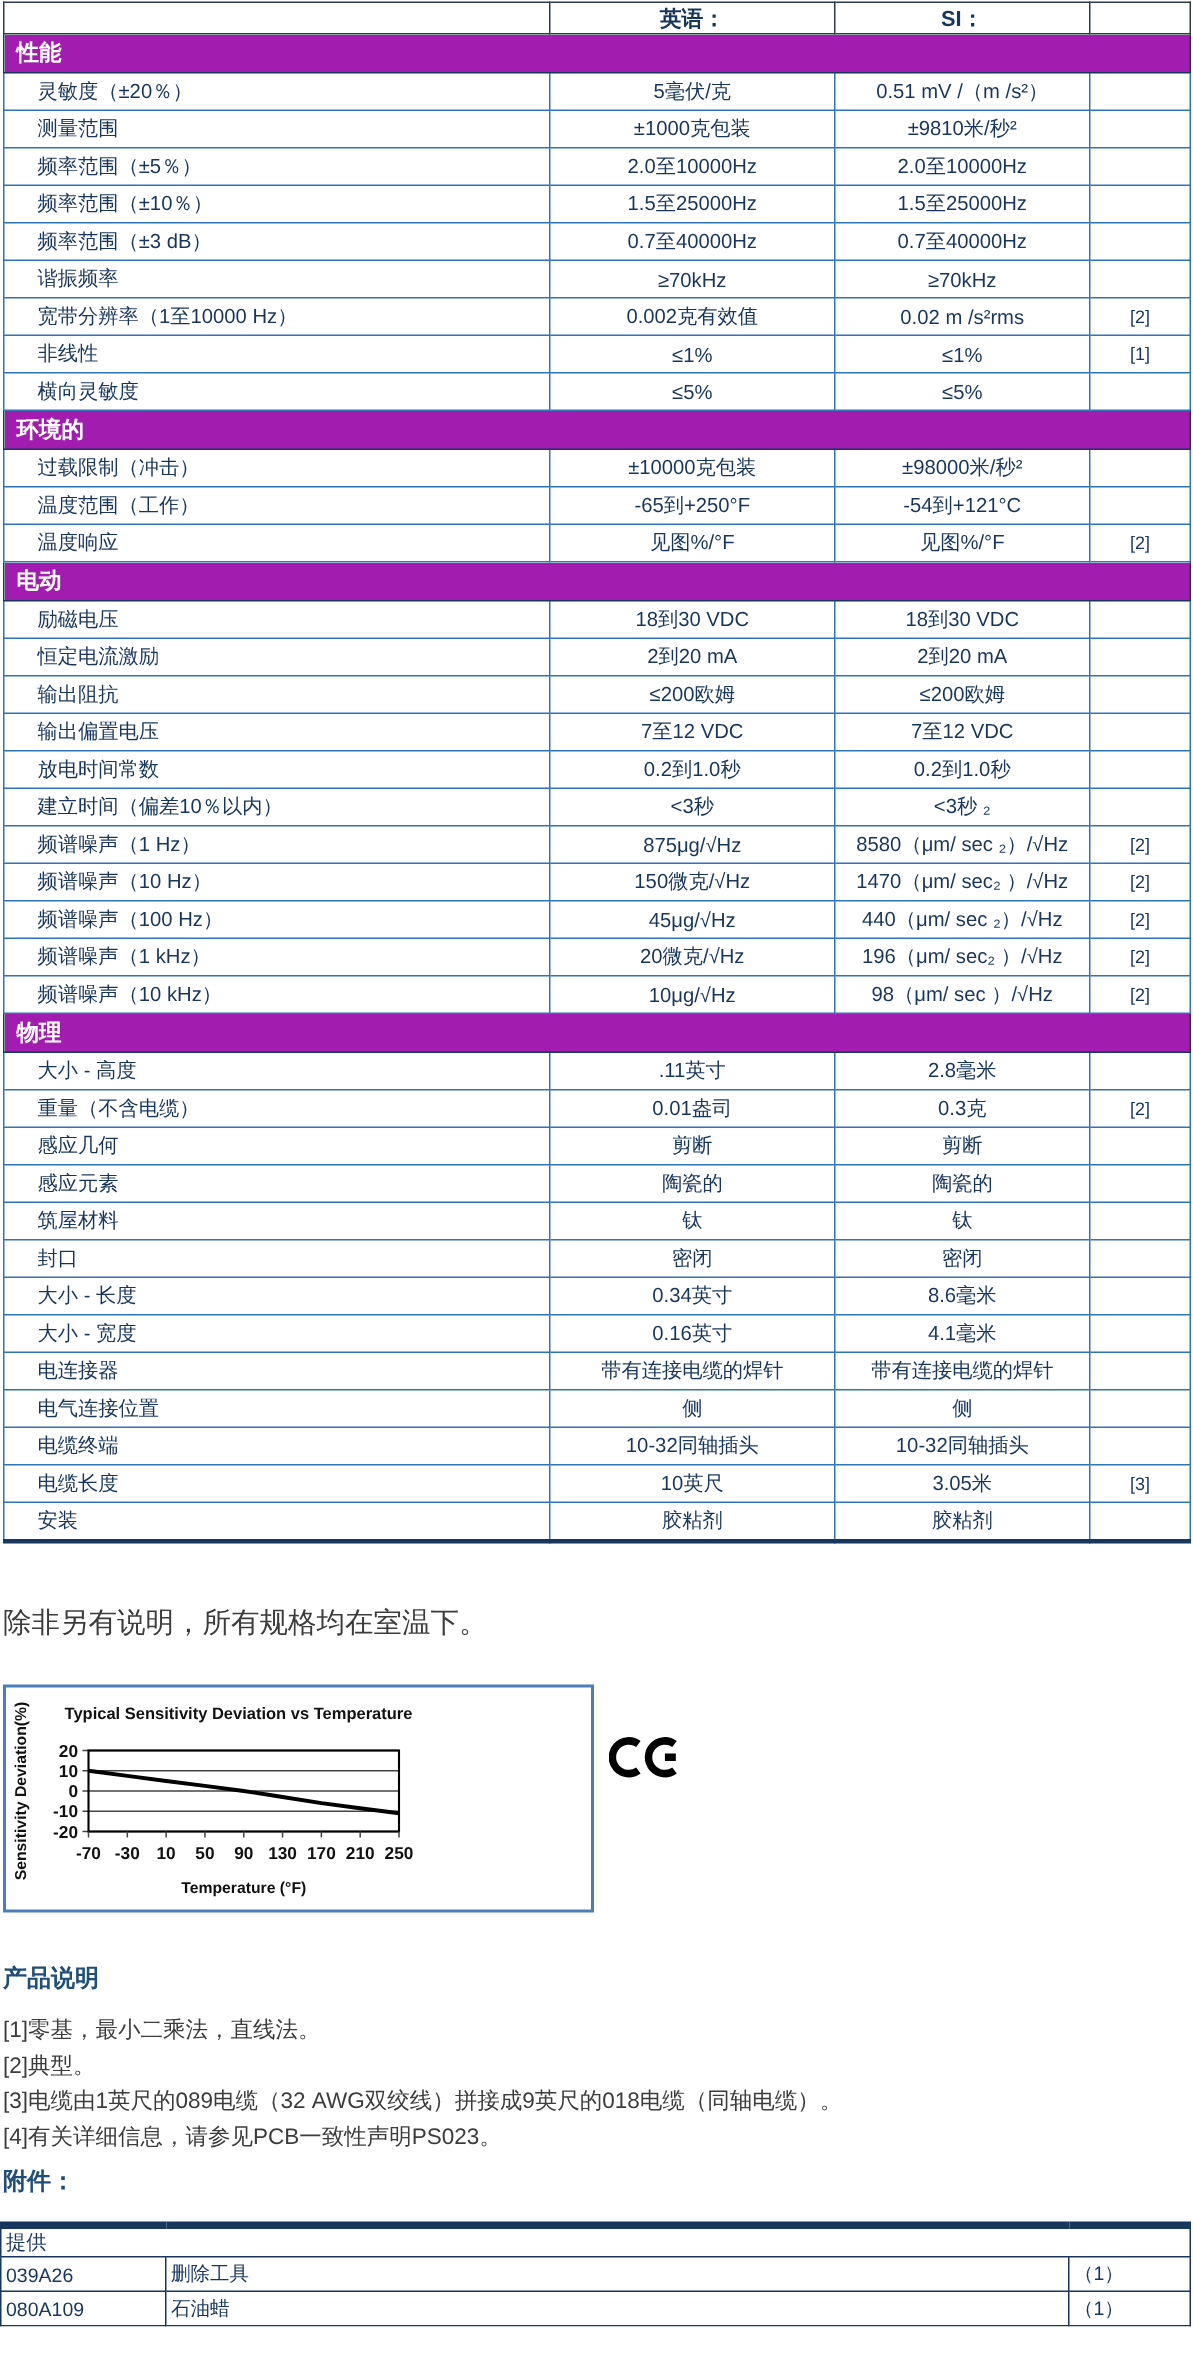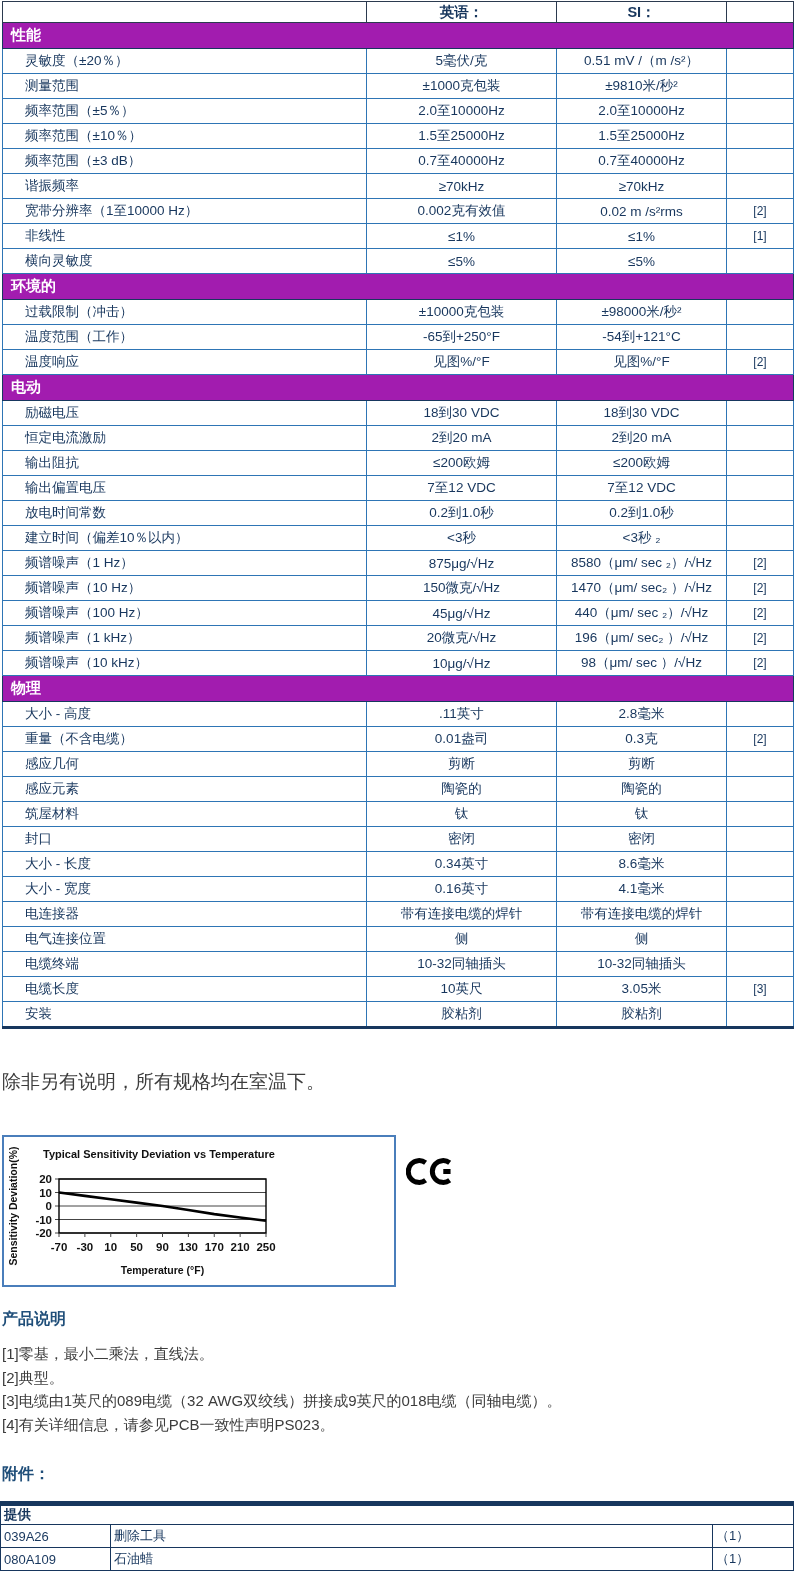--- a/index.html
+++ b/index.html
@@ -13,39 +13,39 @@
   table.spec thead td{border:1px solid #2b3a4f;font-weight:bold;text-align:center;height:20px;font-size:14.5px;}
   table.spec td.label{text-align:left;padding-left:22px;}
   table.spec td.val{text-align:center;}
   table.spec td.note{text-align:center;font-size:12px;}
   table.spec tr.sec td{background:#a21caf;border:1px solid #17375e;color:#ffffff;
     font-weight:bold;font-size:15px;text-align:left;padding-left:8px;height:25px;}
 
   
   .room-note{margin:40px 4px 0 2px;font-size:19px;color:#3c3c3c;}
   .chart-row{position:relative;margin-top:28px;height:156px;}
-  .chart-box{position:absolute;left:2px;top:12px;width:390px;height:148px;border:2px solid #4a7ebb;background:#fff;}
+  .chart-box{position:absolute;left:2px;top:0;width:390px;height:148px;border:2px solid #4a7ebb;background:#fff;}
   .chart-box text{font-family:"Liberation Sans","DejaVu Sans",sans-serif;}
   .c-title{font-size:11px;font-weight:bold;fill:#111;}
   .c-axis{font-size:10.5px;font-weight:bold;fill:#111;}
   .c-tick{font-size:11.5px;font-weight:bold;fill:#111;}
   .c-grid{stroke:#444;stroke-width:1;}
   .c-frame{fill:none;stroke:#000;stroke-width:1.4;}
   .c-line{fill:none;stroke:#000;stroke-width:2.6;}
   .ce{position:absolute;left:406px;top:33px;width:50px;height:31px;}
 
   .sec-head{color:#1f4e79;font-size:16px;font-weight:bold;margin:30px 0 12px 2px;}
-  .sec-head.acc-head{margin-top:28px;}
+  .sec-head.acc-head{margin-top:8px;}
   .notes p{margin:0 0 0 2px;line-height:23.5px;font-size:15px;color:#3c3c3c;}
 
   
   table.acc{border-collapse:collapse;table-layout:fixed;width:793px;margin-top:16px;
     color:#17365d;font-size:13px;border-top:5px solid #17375e;}
   table.acc td{border:1px solid #17365d;height:22px;padding:0 3px;white-space:nowrap;overflow:hidden;text-align:left;}
-  table.acc tr.hdr td{font-weight:bold;height:17px;font-size:13.5px;}
+  table.acc tr.hdr td{font-weight:normal;height:17px;font-size:13.5px;}
 </style>
 </head>
 <body>
 
 <div class="page">
 
   <table class="spec">
     <colgroup>
       <col style="width:364px">
         <col style="width:190px">

